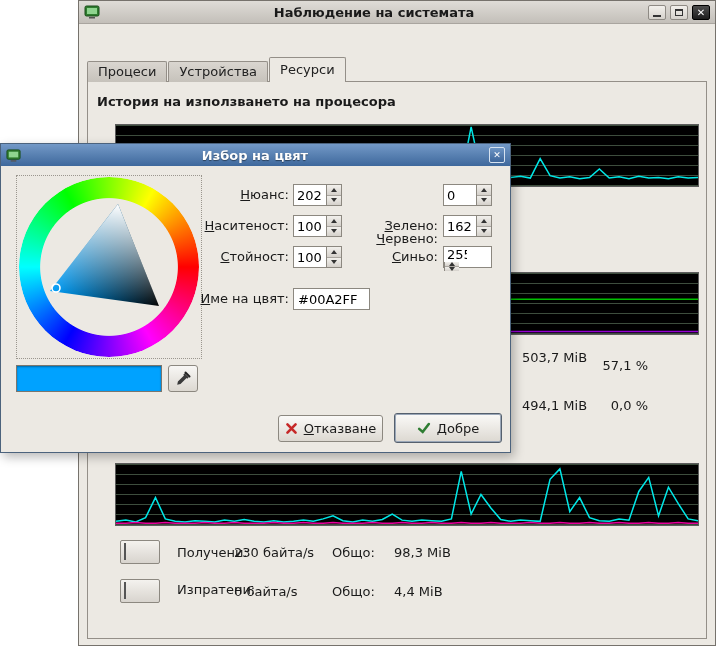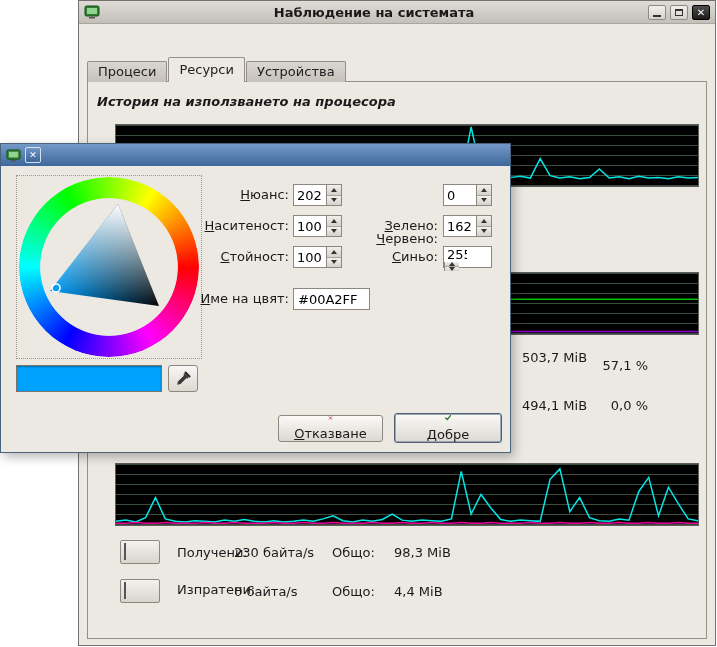--- a/index.html
+++ b/index.html
@@ -32,21 +32,21 @@
   .menu-item::first-letter { text-decoration:underline; }
 
   .tabs { position:absolute; left:8px; top:56px; display:flex; align-items:flex-end; z-index:2; }
   .tab { height:21px; line-height:20px; padding:0 10px; margin-right:1px; color:#222;
          background:linear-gradient(#dad6d0,#c6c2bb); border:1px solid #948f88; border-bottom:none;
          border-radius:2px 2px 0 0; }
   .tab.active { height:25px; line-height:24px; background:#ECE9E3; font-weight:normal; }
 
   .notebook { position:absolute; left:8px; top:80px; width:620px; height:558px; border:1px solid #948f88; background:#ECE9E3; }
 
-  .section-heading { position:absolute; left:9px; top:12px; font-weight:bold; font-size:13px;font-style:italic; }
+  .section-heading { position:absolute; left:9px; top:12px; font-weight:bold; font-size:13px; }
 
   
   .chart { position:absolute; width:584px; height:63px; border:1px solid #5c5c5c; background-color:#000;
            background-image:repeating-linear-gradient(to bottom,#3d4d3d 0,#3d4d3d 1px,transparent 1px,transparent 10px); }
   .chart svg { position:absolute; inset:0; width:100%; height:100%; display:block; }
   .chart.cpu { left:27px; top:42px; }
   .chart.mem { left:27px; top:190px; }
   .chart.net { left:27px; top:381px; }
 
   .abs-text { position:absolute; white-space:nowrap; }
@@ -77,21 +77,21 @@
   .arr-down { width:0; height:0; border-left:3px solid transparent; border-right:3px solid transparent; border-top:4px solid #333; }
 
   .name-input { position:absolute; left:292px; top:144px; width:77px; height:22px; border:1px solid #8c8880;
                 font:13px "DejaVu Sans",sans-serif; padding:0 4px; background:#fff; }
 
   .preview { position:absolute; left:15px; top:221px; width:146px; height:27px; border:1px solid #7a766e; box-shadow:inset 0 1px 2px rgba(0,0,0,.35); }
   .dropper-btn { position:absolute; left:167px; top:221px; width:30px; height:27px; display:flex; align-items:center; justify-content:center;
                  background:linear-gradient(#f8f7f5,#dcd8d1); border:1px solid #8c8880; border-radius:3px; }
 
   .dlg-btn { position:absolute; display:flex; align-items:center; justify-content:center; gap:6px;
-             background:linear-gradient(#fbfaf8,#dcd8d1); border:1px solid #8c8880; border-radius:3px; font-size:13px;flex-direction:column; }
+             background:linear-gradient(#fbfaf8,#dcd8d1); border:1px solid #8c8880; border-radius:3px; font-size:13px; }
   .dlg-btn .btn-text { display:inline-block; }
   .dlg-btn .btn-text::first-letter { text-decoration:underline; }
   .btn-cancel { left:277px; top:271px; width:105px; height:27px; }
   .btn-ok { left:393px; top:269px; width:108px; height:30px; border:1px solid #55606e; box-shadow:0 0 0 1px #9aa7b8 inset; }
 
   .icon16 { width:16px; height:16px; flex:0 0 auto; display:block; }
 </style>
 </head>
 <body>
 
@@ -110,22 +110,22 @@
         </span>
       <span class="win-btn">
           <span class="glyph-max"></span>
         </span>
       <span class="win-btn close-dark">✕</span>
     </div>
 
 
     <div class="tabs">
       <span class="tab">Процеси</span>
+      <span class="tab">Устройства</span>
       <span class="tab active">Ресурси</span>
-      <span class="tab">Устройства</span>
     </div>
 
     <div class="notebook">
       <div class="section-heading">История на използването на процесора</div>
 
       <div class="chart cpu">
         <svg viewBox="0 0 100 100" preserveAspectRatio="none">
             <polyline points="0.00,86.00 1.69,88.00 3.39,84.00 5.08,87.00 6.78,82.00 8.47,85.00 10.17,88.00 11.86,67.00 13.56,84.00 15.25,87.00 16.95,88.00 18.64,85.00 20.34,87.00 22.03,83.00 23.73,86.00 25.42,88.00 27.12,85.00 28.81,87.00 30.51,88.00 32.20,84.00 33.90,86.00 35.59,88.00 37.29,85.00 38.98,82.00 40.68,87.00 42.37,74.00 44.07,85.00 45.76,88.00 47.46,86.00 49.15,87.00 50.85,84.00 52.54,88.00 54.24,85.00 55.93,87.00 57.63,88.00 59.32,86.00 61.02,3.00 62.71,78.00 64.41,85.00 66.10,88.00 67.80,86.00 69.49,84.00 71.19,87.00 72.88,55.00 74.58,83.00 76.27,87.00 77.97,85.00 79.66,88.00 81.36,86.00 83.05,72.00 84.75,87.00 86.44,85.00 88.14,88.00 89.83,84.00 91.53,87.00 93.22,86.00 94.92,88.00 96.61,85.00 98.31,87.00 100.00,86.00" fill="none" stroke="#00E8E8" stroke-width="1.5" vector-effect="non-scaling-stroke"></polyline>
           </svg>
       </div>
@@ -167,20 +167,21 @@
     </div>
   </div>
 
   <div class="window" id="color-dialog">
     <div class="titlebar dlg">
       <svg class="icon16" viewBox="0 0 16 16" style="width:15px;height:15px;">
           <rect x="1" y="2" width="14" height="10" rx="1.5" fill="#2f7d2f" stroke="#1a4d1a"></rect>
           <rect x="3" y="4" width="10" height="6" fill="#8fd48f"></rect>
           <rect x="5" y="13" width="6" height="1.5" fill="#555"></rect>
         </svg>
+      <span class="tb-title">Избор на цвят</span>
       <span class="dlg-close">✕</span>
     </div>
 
     <div class="wheel-frame">
       <div class="wheel">
         <div class="hue-ring"></div>
         <svg class="hsv-tri" viewBox="0 0 180 180">
           <defs>
             <linearGradient id="triHue" gradientUnits="userSpaceOnUse" x1="140" y1="129" x2="31" y2="114">
               <stop offset="0" stop-color="#000000"></stop>

